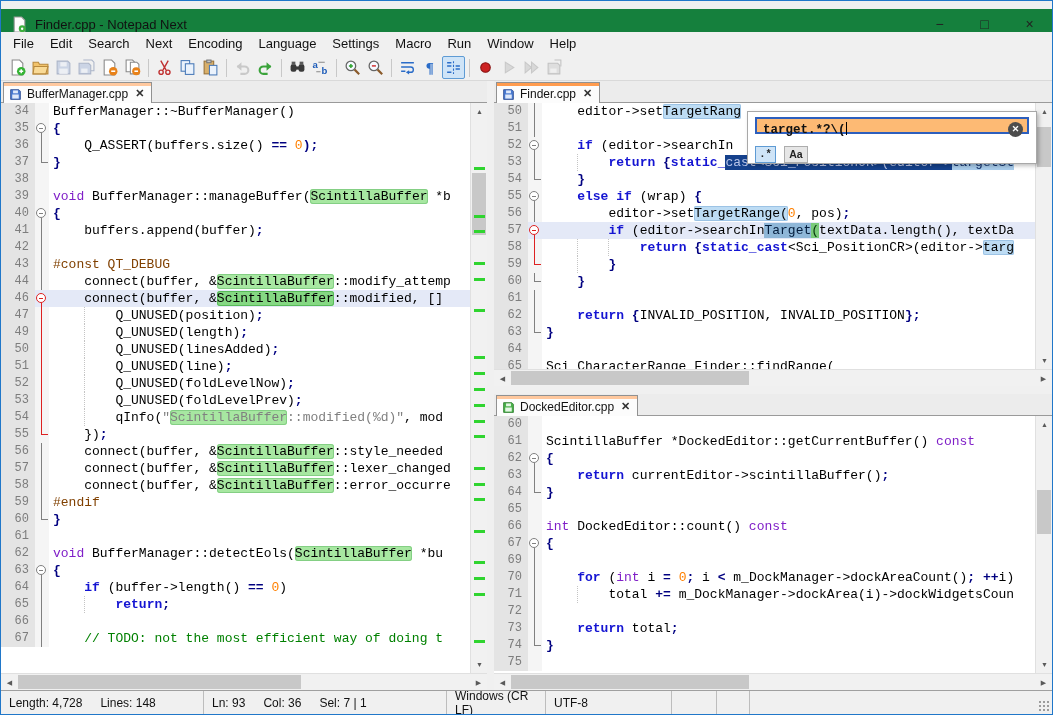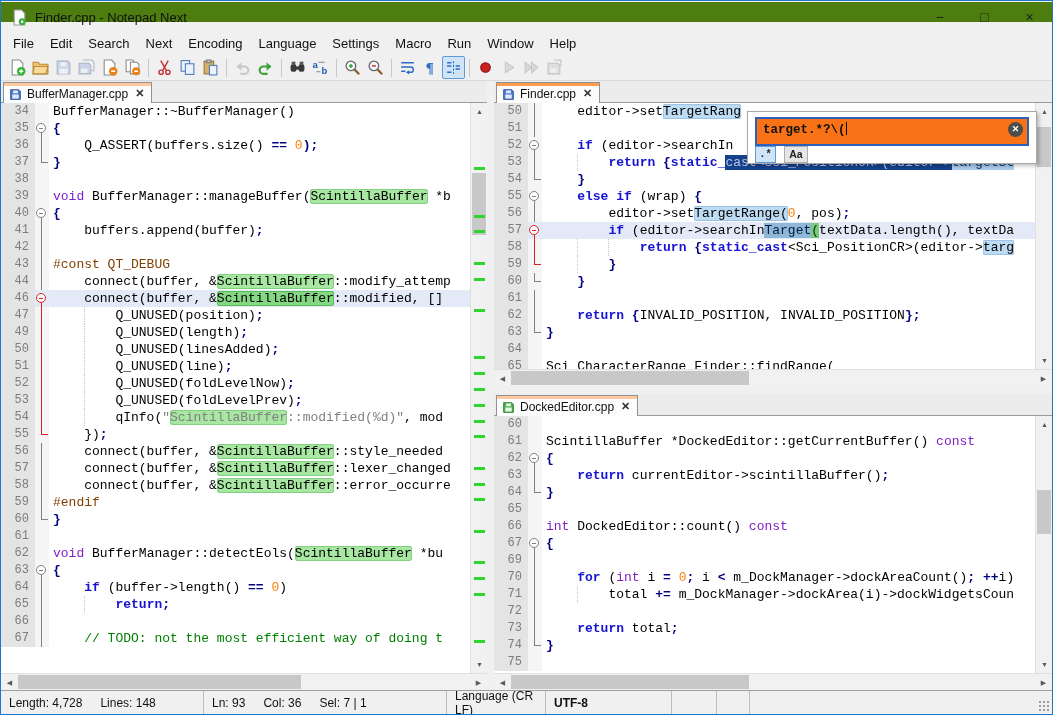--- a/index.html
+++ b/index.html
@@ -1,19 +1,19 @@
 <!DOCTYPE html>
 <html><head>
 <meta charset="utf-8">
 <style>
   *{margin:0;padding:0;box-sizing:border-box;}
   body{background:#444;font-family:"Liberation Sans",sans-serif;}
   .window{position:relative;width:1053px;height:715px;background:#f0f0f0;border:1px solid #2077c9;overflow:hidden;}
   
-  .titlebar{position:absolute;left:0;top:1px;right:0;height:20px;background:#4d7c0f;}
+  .titlebar{position:absolute;left:0;top:8px;right:0;height:29px;background:#15803d;}
   .app-icon{position:absolute;left:10px;top:7px;width:17px;height:17px;}
   .title-text{position:absolute;left:34px;top:8px;font-size:13px;color:#111;}
   .win-btn{position:absolute;top:0;width:45px;height:31px;text-align:center;line-height:30px;font-size:14px;color:#222;}
   .win-min{right:90px;} .win-max{right:45px;} .win-close{right:0;}
   
   .menubar{position:absolute;top:31px;left:0;right:0;height:23px;background:#f0f0f0;display:flex;align-items:center;padding-left:4px;}
   .menu-item{padding:3px 8px;font-size:13px;color:#111;}
   
   .toolbar{position:absolute;top:54px;left:0;right:0;height:26px;background:#f0f0f0;display:flex;align-items:center;padding-left:5px;border-bottom:1px solid #d9d9d9;}
   .tb-btn{width:23px;height:23px;display:flex;align-items:center;justify-content:center;border:1px solid transparent;border-radius:2px;}
@@ -63,21 +63,21 @@
   .fcirc i{position:absolute;left:2px;top:4px;width:4px;height:1px;background:#808080;}
   .fcirc.red i{background:#dd2222;}
   
   .vscroll{position:absolute;right:0;top:0;bottom:0;width:17px;background:#f1f1f1;border-left:1px solid #e0e0e0;}
   .hscroll{position:absolute;left:0;bottom:0;height:17px;background:#f1f1f1;border-top:1px solid #e0e0e0;}
   .sb-arrow{position:absolute;width:17px;height:17px;font-size:7px;color:#5a5a5a;text-align:center;line-height:17px;}
   .sb-thumb{position:absolute;background:#c8c8c8;}
   .sb-mark{position:absolute;left:3px;width:11px;height:3px;background:#2fd42f;z-index:2;}
   
   .popup{position:absolute;left:746px;top:110px;width:290px;height:53px;background:#ffffff;border:1px solid #a8a8a8;box-shadow:2px 2px 4px rgba(0,0,0,.25);z-index:50;}
-  .popup-input{position:absolute;left:7px;top:5px;right:7px;height:29px;border:2px solid #2d5fbd;background:#f97316;font-family:"Liberation Mono",monospace;font-size:12.5px;font-weight:bold;color:#111;padding:3px 24px 0 6px;white-space:pre;}
+  .popup-input{position:absolute;left:7px;top:5px;right:7px;height:17px;border:2px solid #2d5fbd;background:#fdba74;font-family:"Liberation Mono",monospace;font-size:12.5px;font-weight:bold;color:#111;padding:3px 24px 0 6px;white-space:pre;}
   .pcaret{display:inline-block;width:1px;height:13px;background:#000;vertical-align:-2px;}
   .popup-clear{position:absolute;right:13px;top:10px;width:15px;height:15px;border-radius:50%;background:#4d4d4d;color:#fff;font-size:9px;line-height:15px;text-align:center;font-weight:bold;}
   .popup-btn{position:absolute;top:34px;height:17px;font-size:10.5px;text-align:center;line-height:15px;border:1px solid #adadad;background:#e6e6e6;color:#222;font-weight:bold;}
   .popup-btn.on{background:#cfe4f7;border-color:#5e9bd4;}
   .pb-regex{left:7px;width:21px;font-family:"Liberation Mono",monospace;}
   .pb-case{left:36px;width:24px;}
   
   .statusbar{position:absolute;left:0;bottom:0;width:1051px;height:24px;background:#f0f0f0;border-top:1px solid #9f9f9f;display:flex;align-items:stretch;}
   .sb-cell{border-right:1px solid #bdbdbd;font-size:12px;color:#111;display:flex;align-items:center;padding-left:8px;gap:18px;flex:none;}
   .grip{position:absolute;right:2px;bottom:2px;width:12px;height:12px;background-image:radial-gradient(#9c9c9c 1px,transparent 1.3px);background-size:4px 4px;background-position:bottom right;}
@@ -840,23 +840,23 @@
       <div class="sb-cell" style="width: 203px;">
         <span>Length: 4,728</span>
         <span>Lines: 148</span>
       </div>
       <div class="sb-cell" style="width: 243px;">
         <span>Ln: 93</span>
         <span>Col: 36</span>
         <span>Sel: 7 | 1</span>
       </div>
       <div class="sb-cell" style="width: 99px;">
-        <span>Language (CR LF)</span>
+        <span>Windows (CR LF)</span>
       </div>
-      <div class="sb-cell" style="width: 126px; font-weight: bold;">
+      <div class="sb-cell" style="width: 126px;">
         <span>UTF-8</span>
       </div>
       <div class="sb-cell" style="width: 45px;">
         <span></span>
       </div>
       <div class="sb-cell" style="width: 33px;">
         <span></span>
       </div>
     </div>
   <div class="grip"></div>

